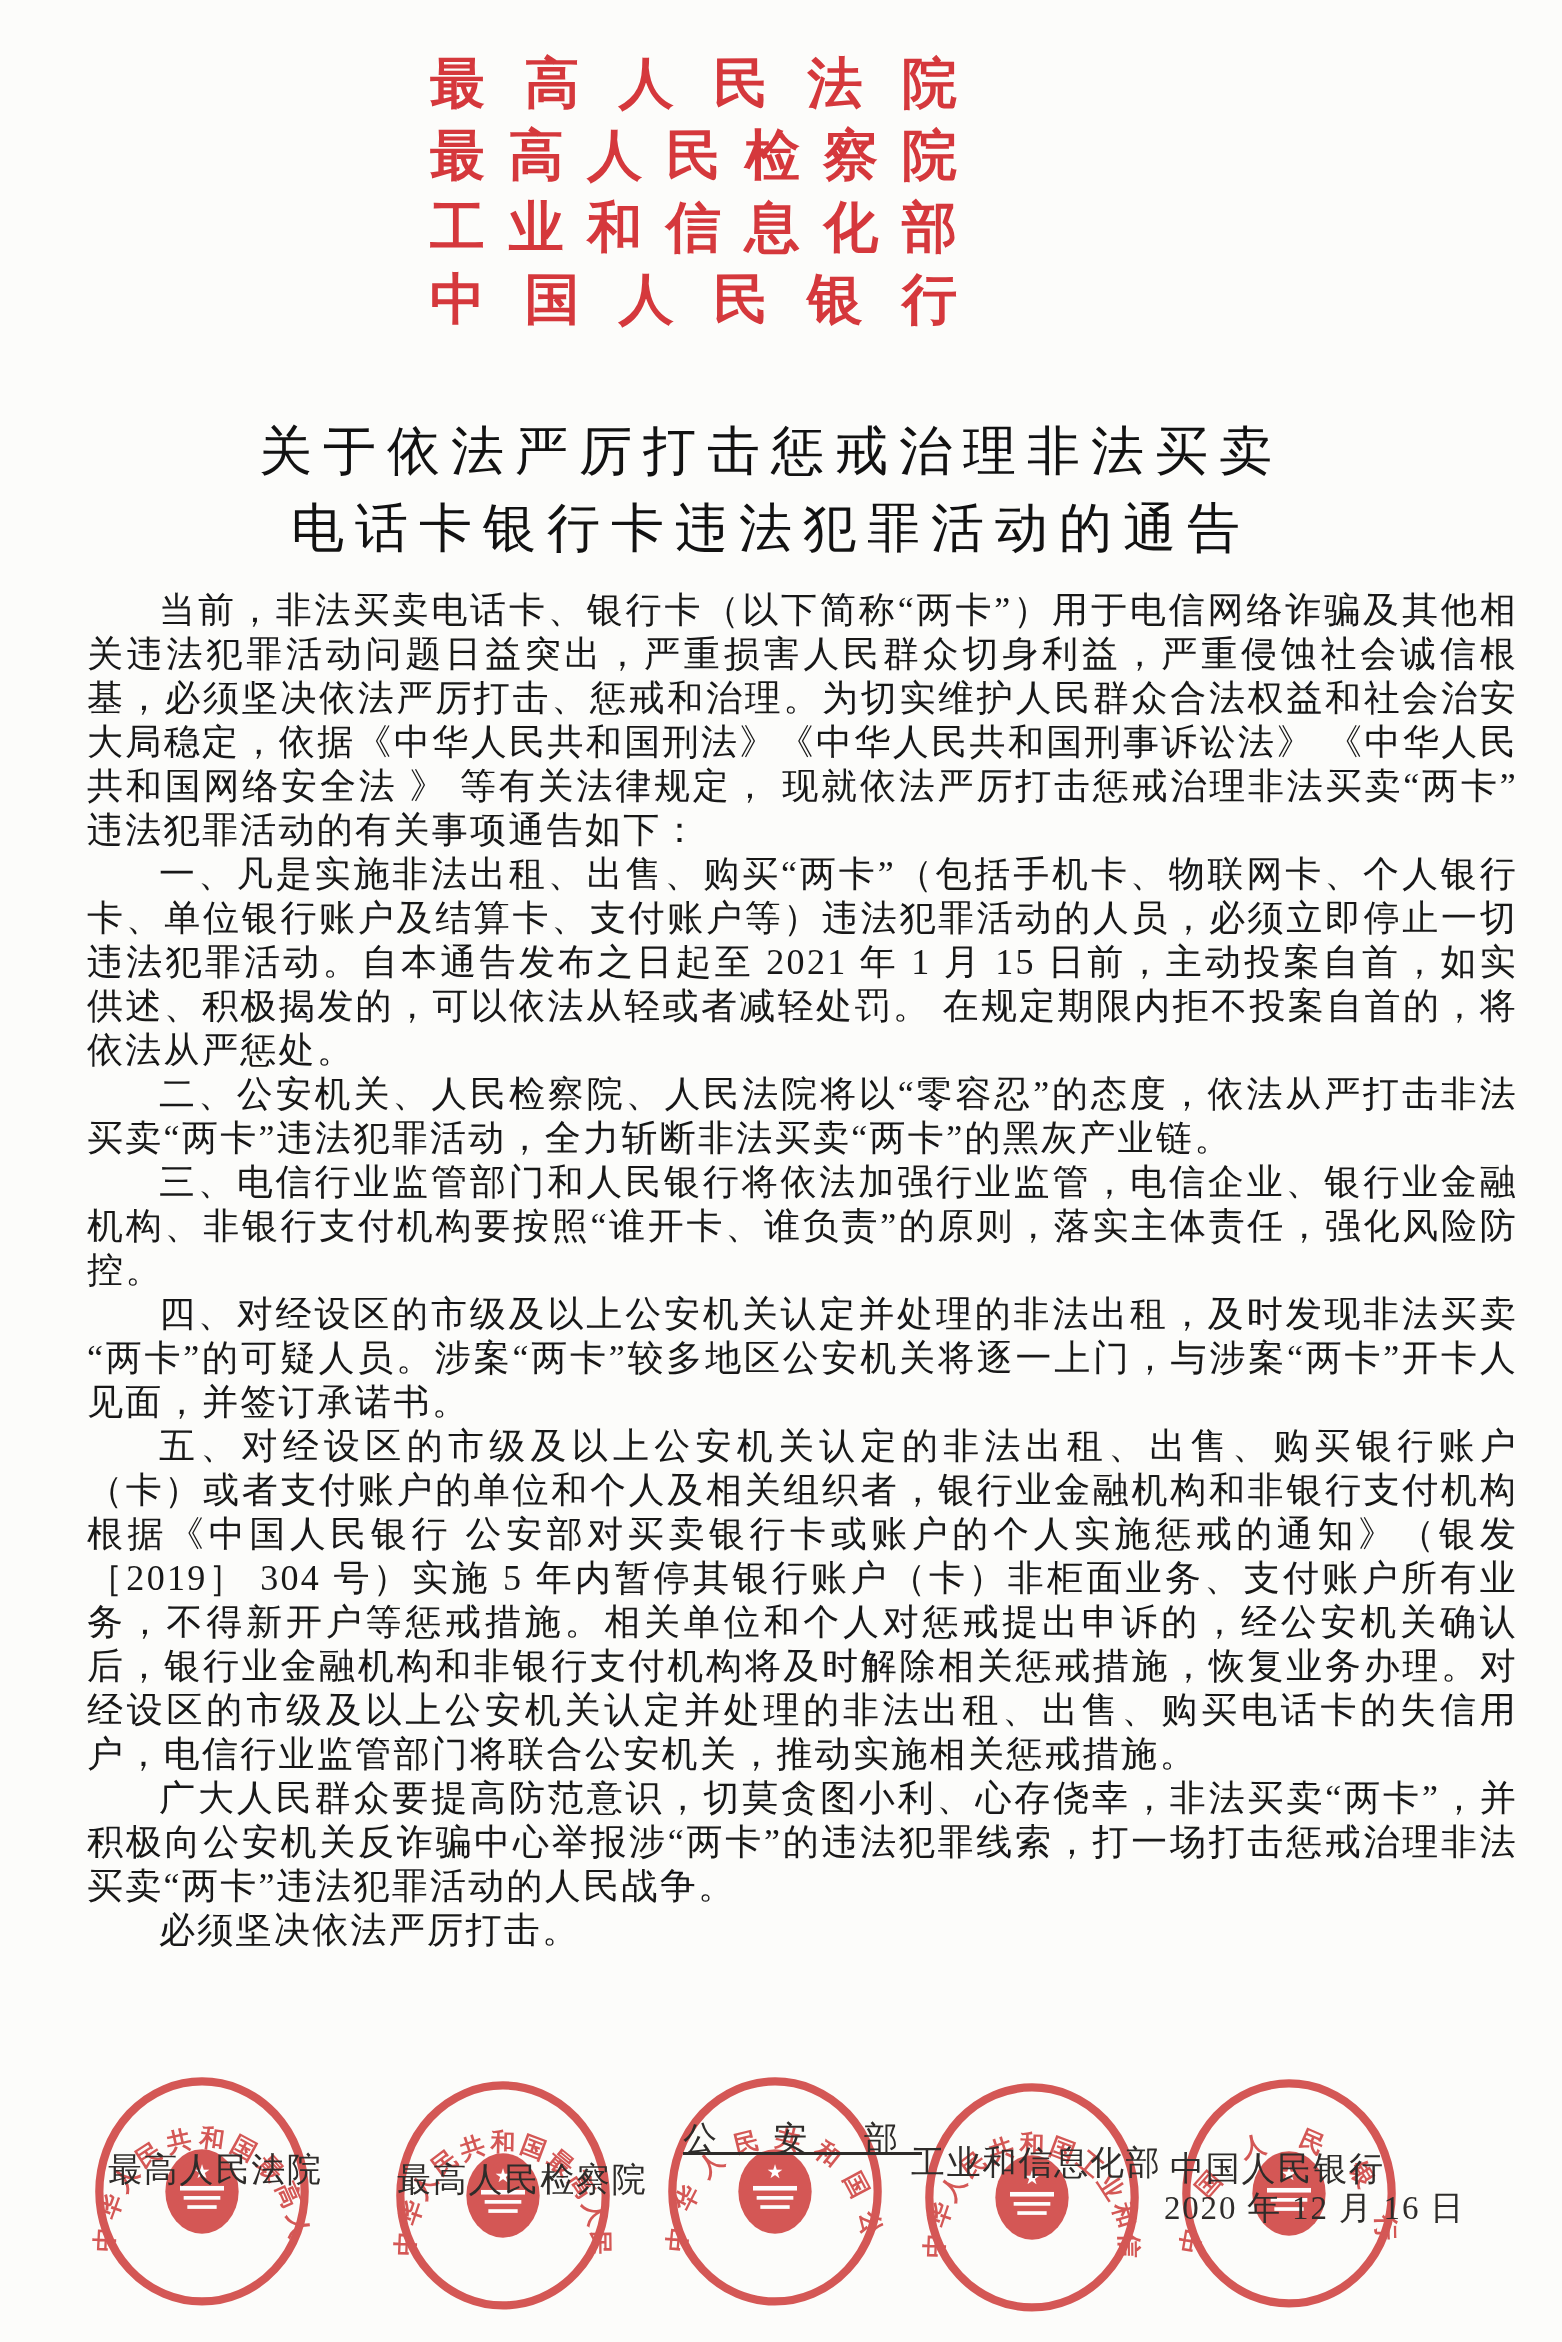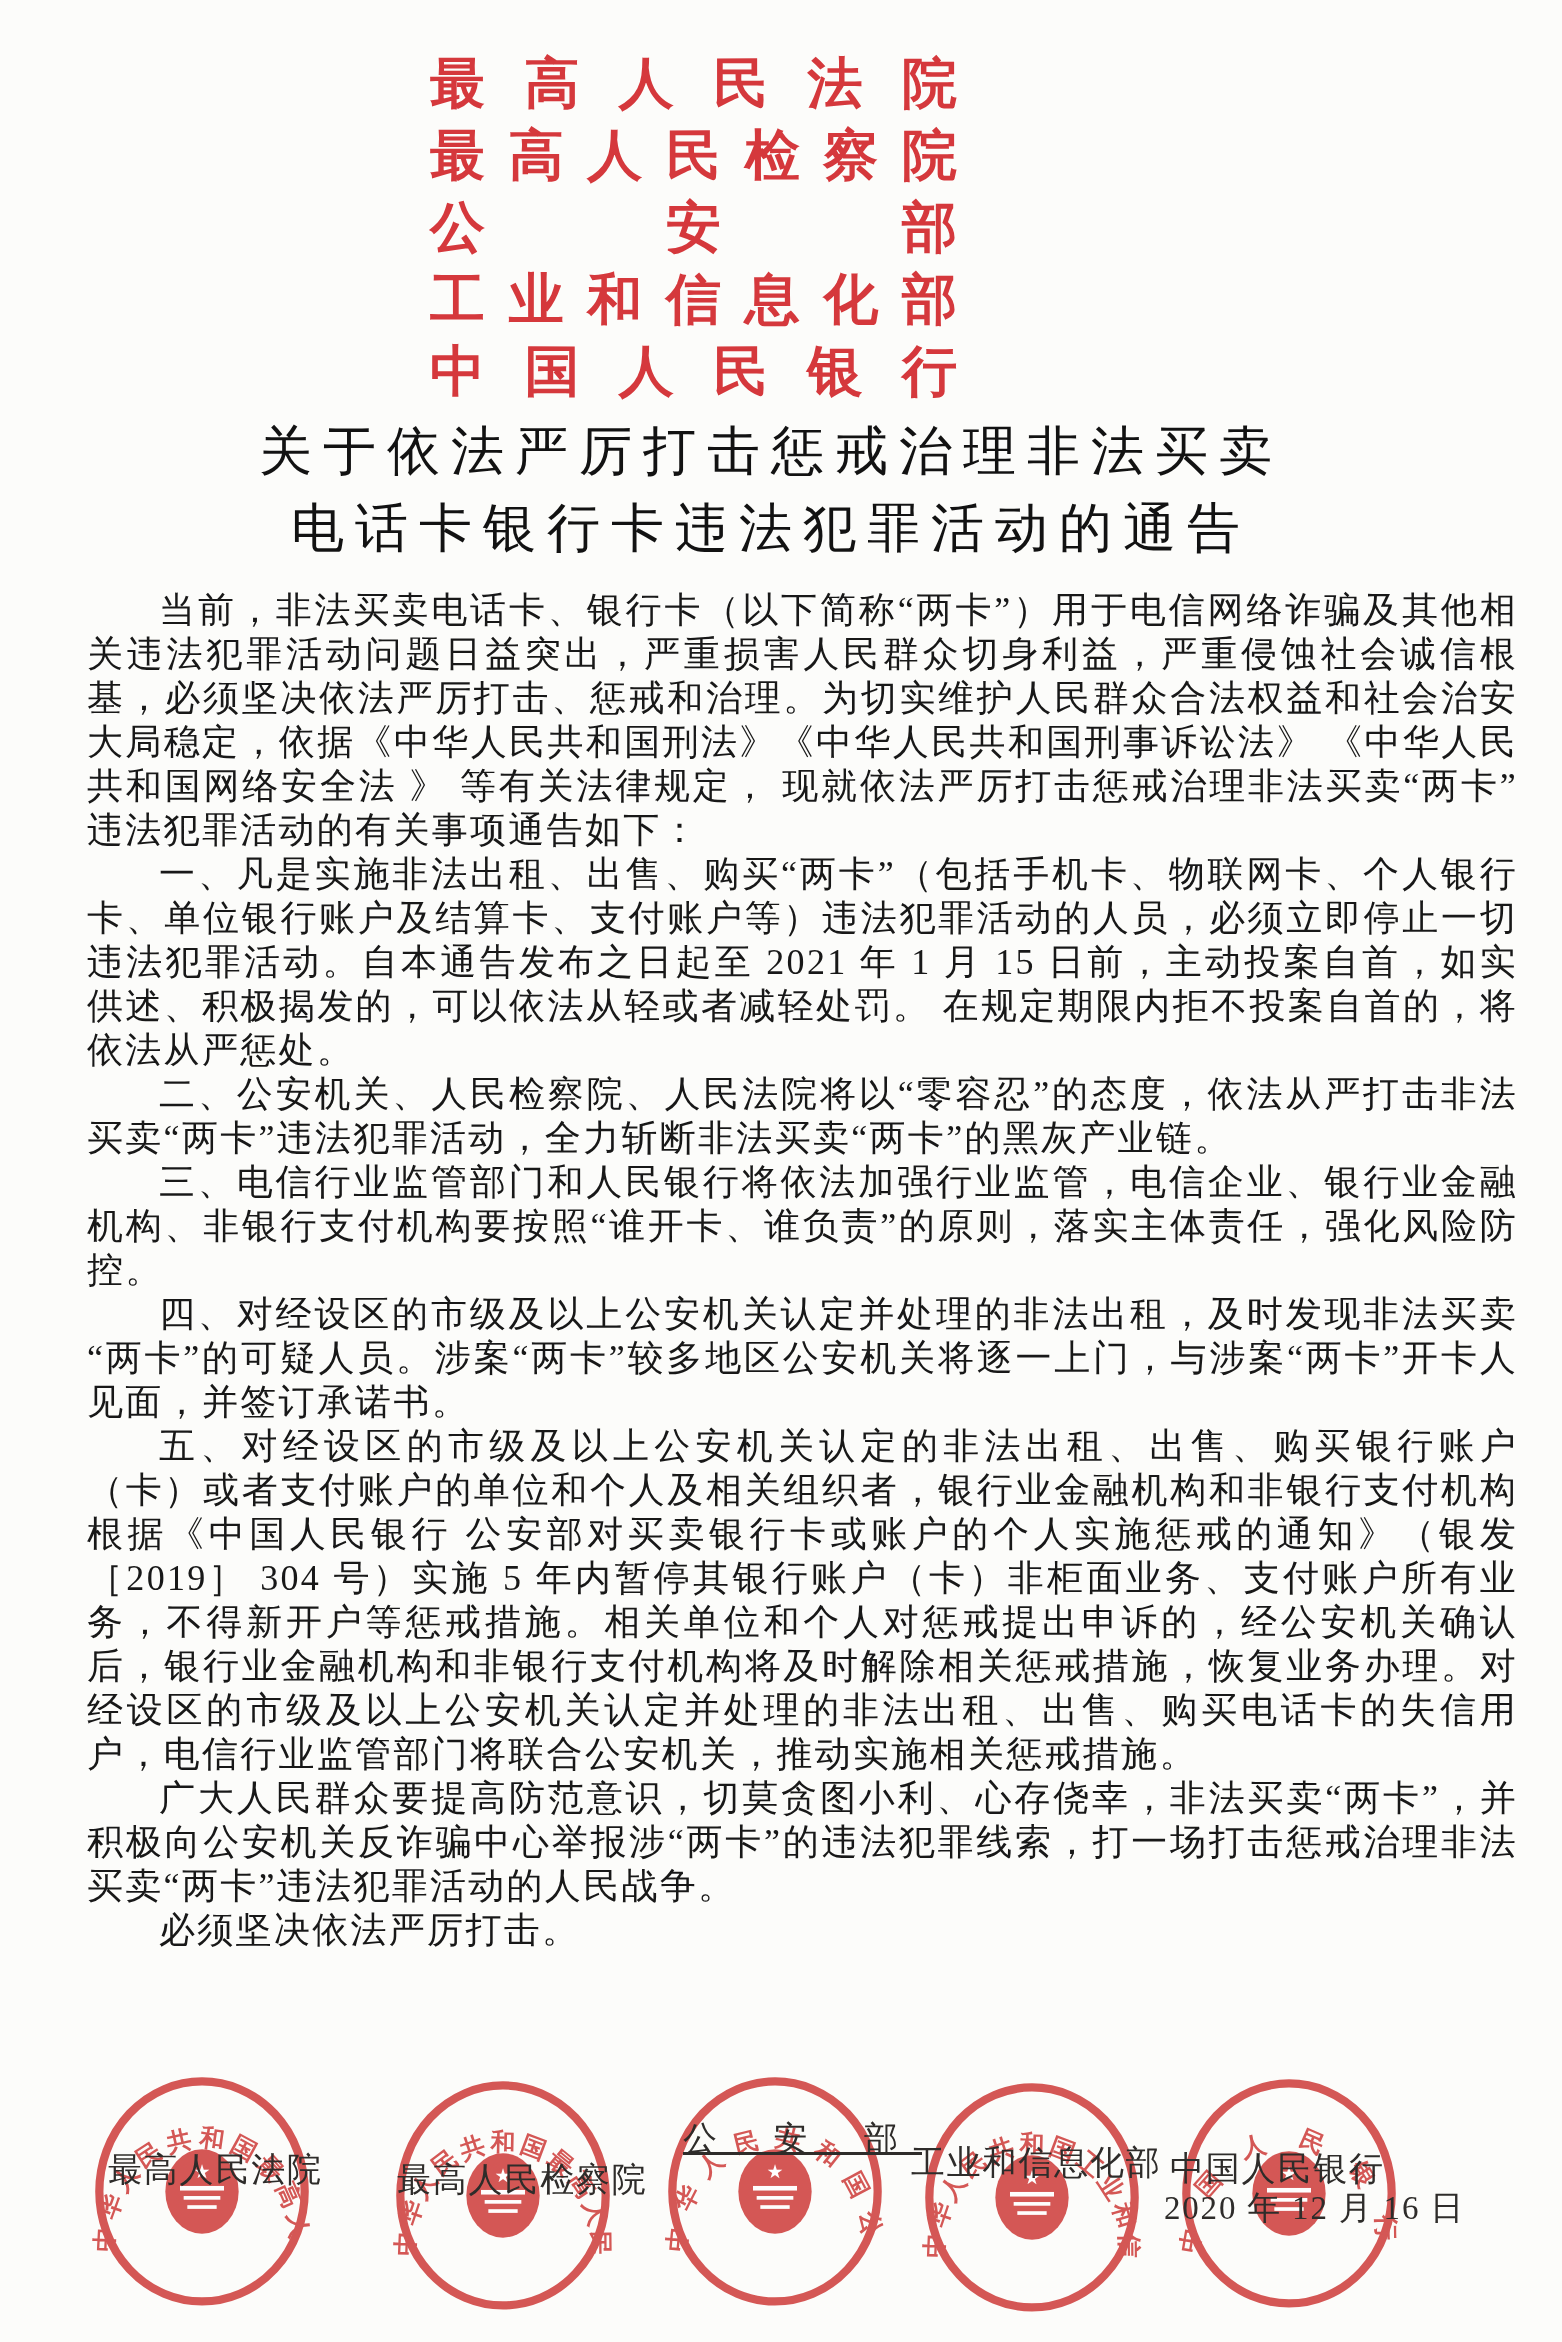--- a/index.html
+++ b/index.html
@@ -83,21 +83,20 @@
   }
 </style>
 </head>
 <body>
 
 <div class="page">
 
   <div class="header-block">
     <div class="agency-line">最高人民法院</div>
     <div class="agency-line">最高人民检察院</div>
-    <div class="agency-line">公安部</div>
     <div class="agency-line">工业和信息化部</div>
     <div class="agency-line">中国人民银行</div>
   </div>
 
   <div class="title-block">
     <div class="title-line">关于依法严厉打击惩戒治理非法买卖</div>
     <div class="title-line">电话卡银行卡违法犯罪活动的通告</div>
   </div>
 
   <div class="body-block">

